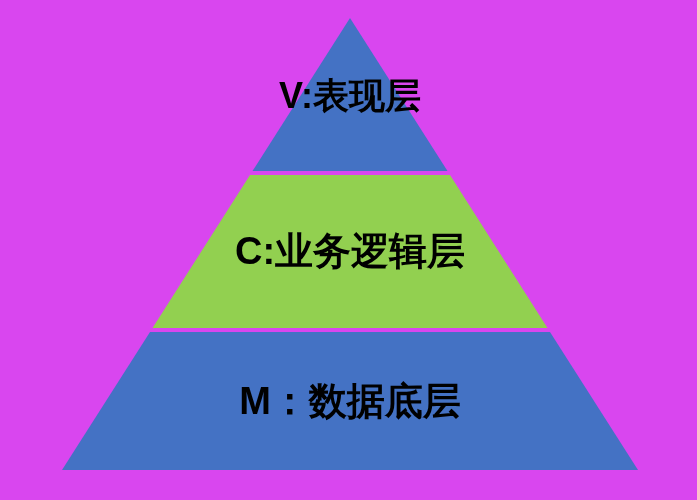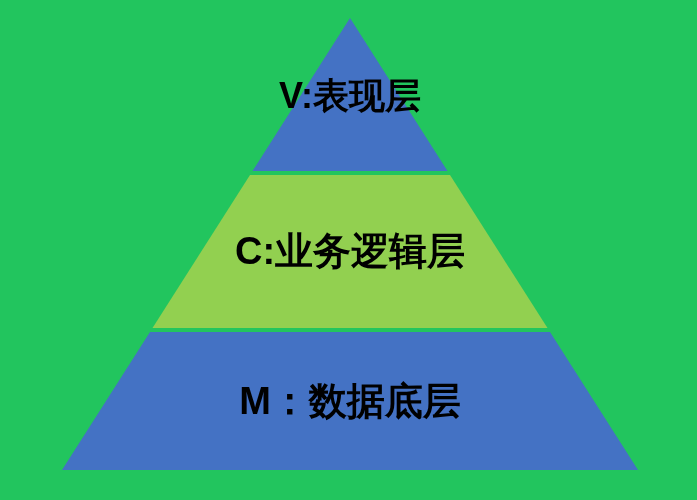--- a/index.html
+++ b/index.html
@@ -10,21 +10,21 @@
   body {
     width: 697px;
     height: 500px;
     overflow: hidden;
     font-family: "Liberation Sans", "DejaVu Sans", sans-serif;
   }
   .diagram-stage {
     position: relative;
     width: 697px;
     height: 500px;
-    background: #22c55e;
+    background: #d946ef;
     text-align: center;
   }
   .pyramid-svg {
     display: block;
     width: 697px;
     height: 500px;
   }
   .layer-label {
     font-family: "Liberation Sans", "DejaVu Sans", sans-serif;
     font-weight: bold;

